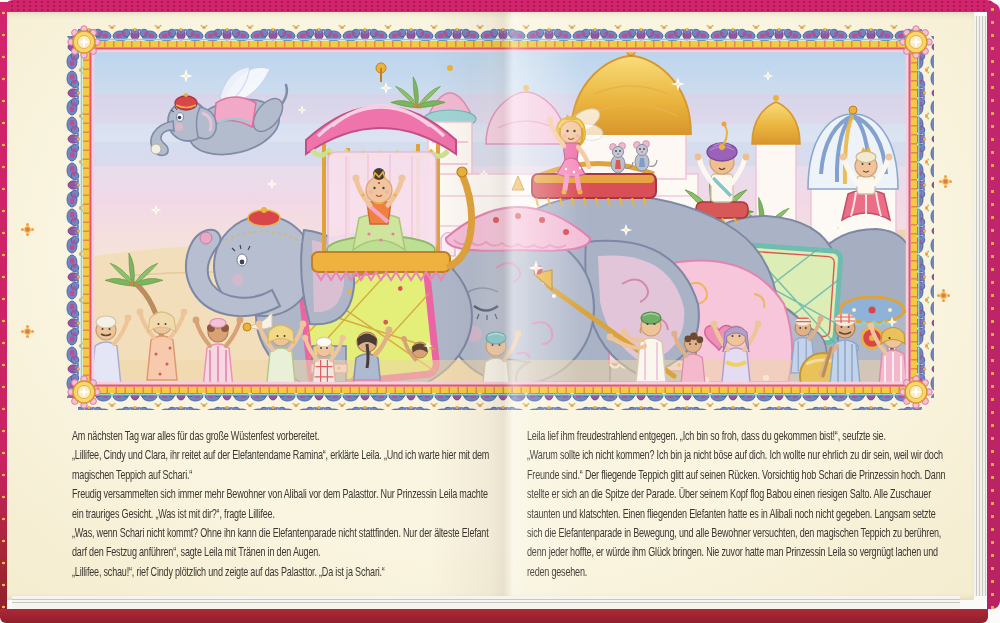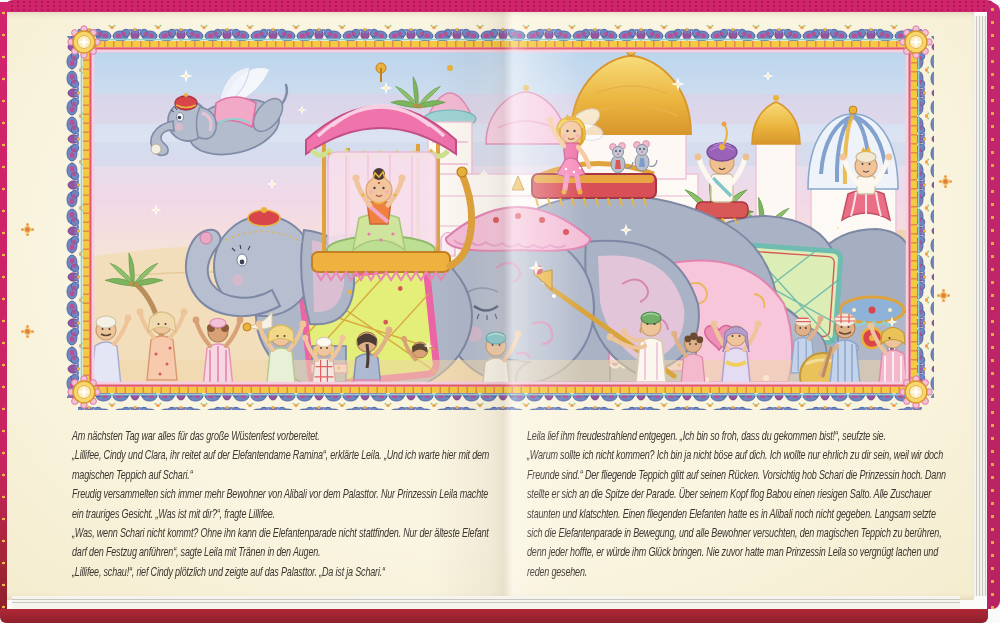--- a/index.html
+++ b/index.html
@@ -1,21 +1,21 @@
 <!DOCTYPE html>
 <html><head>
 <meta charset="utf-8">
 <style>
   html,body{margin:0;padding:0;}
   body{
     width:1000px;height:623px;position:relative;overflow:hidden;
     background:#fafaf8;
     font-family:"Liberation Sans",sans-serif;
   }
-  .book{position:absolute;inset:0;font-style:italic;}
+  .book{position:absolute;inset:0;}
   .cover-top{
     position:absolute;left:3px;top:0;width:994px;height:12px;
     background:#d2246d;border-radius:10px 10px 0 0;
     background-image:radial-gradient(circle,#aa1b52 1px,rgba(0,0,0,0) 1.4px);
     background-size:6px 4px;
   }
   .cover-left{
     position:absolute;left:0;top:2px;width:7px;height:610px;
     background-image:radial-gradient(circle,#e9b84b 1.2px,rgba(0,0,0,0) 1.6px),
       linear-gradient(180deg,#d2246d 0%,#c92361 75%,#a32633 92%,#8f1f2c 100%);

